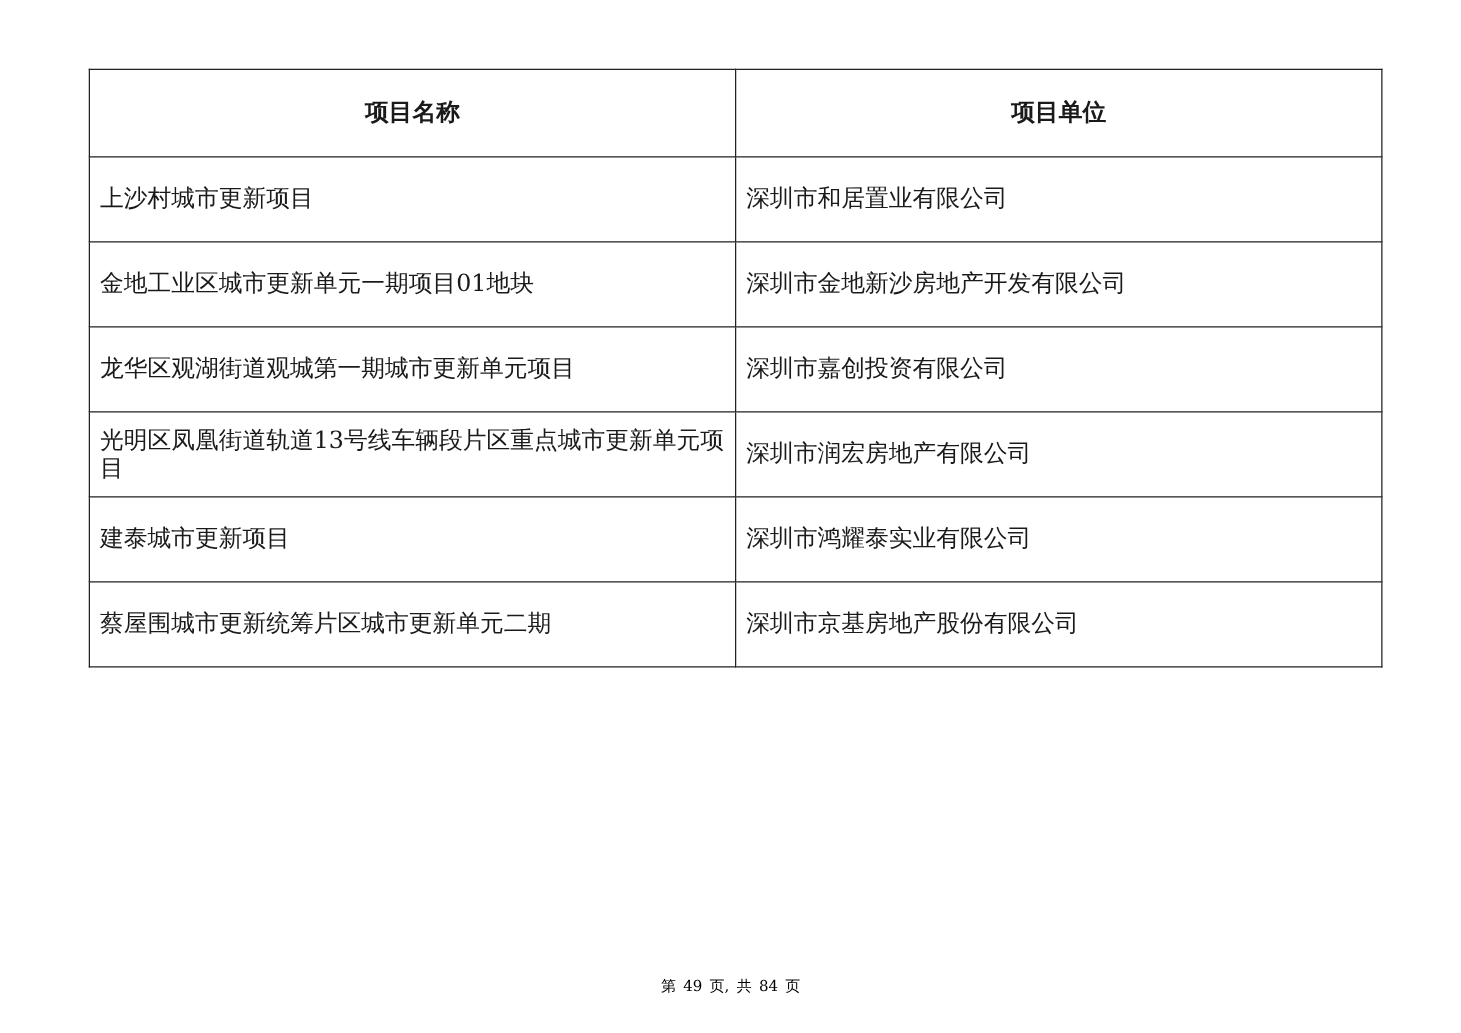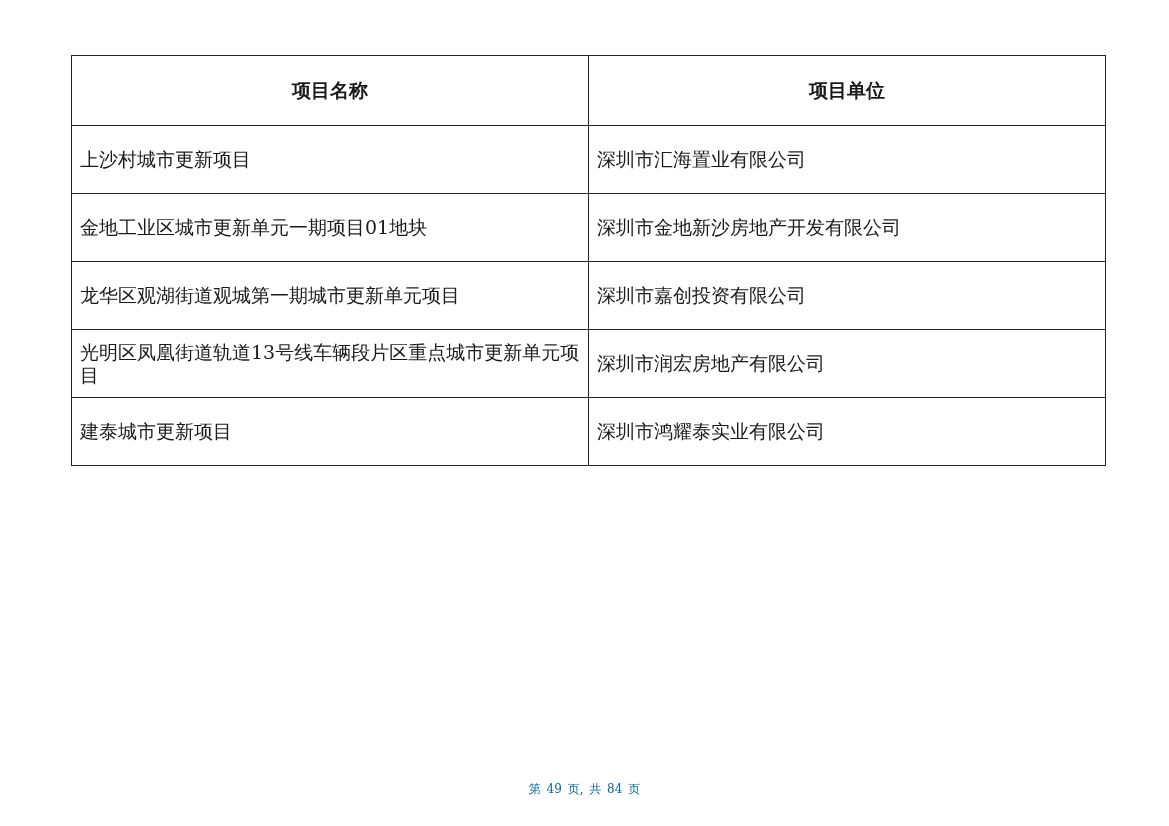--- a/index.html
+++ b/index.html
@@ -42,21 +42,21 @@
     }
     .col-name { width: 517px; }
     .col-unit { width: 517px; }
     .footer {
       position: absolute;
       left: 0;
       width: 1169px;
       top: 781px;
       text-align: center;
       font-size: 12px;
-      color: #0369a1;
+      color: #000000;
       font-family: "DejaVu Serif", "Liberation Serif", serif;
       word-spacing: 2px;
     }
   </style>
 </head>
 <body>
 
 <table class="doc-table">
   <colgroup>
     <col class="col-name">
@@ -64,34 +64,38 @@
   </colgroup>
   <thead>
     <tr>
       <th>项目名称</th>
       <th>项目单位</th>
     </tr>
   </thead>
   <tbody>
     <tr>
       <td>上沙村城市更新项目</td>
-      <td>深圳市汇海置业有限公司</td>
+      <td>深圳市和居置业有限公司</td>
     </tr>
     <tr>
       <td>金地工业区城市更新单元一期项目01地块</td>
       <td>深圳市金地新沙房地产开发有限公司</td>
     </tr>
     <tr>
       <td>龙华区观湖街道观城第一期城市更新单元项目</td>
       <td>深圳市嘉创投资有限公司</td>
     </tr>
     <tr>
       <td>光明区凤凰街道轨道13号线车辆段片区重点城市更新单元项目</td>
       <td>深圳市润宏房地产有限公司</td>
     </tr>
     <tr>
       <td>建泰城市更新项目</td>
       <td>深圳市鸿耀泰实业有限公司</td>
     </tr>
+    <tr>
+      <td>蔡屋围城市更新统筹片区城市更新单元二期</td>
+      <td>深圳市京基房地产股份有限公司</td>
+    </tr>
   </tbody>
 </table>
 
 <div class="footer">第 49 页, 共 84 页</div>
 
 </body></html>

